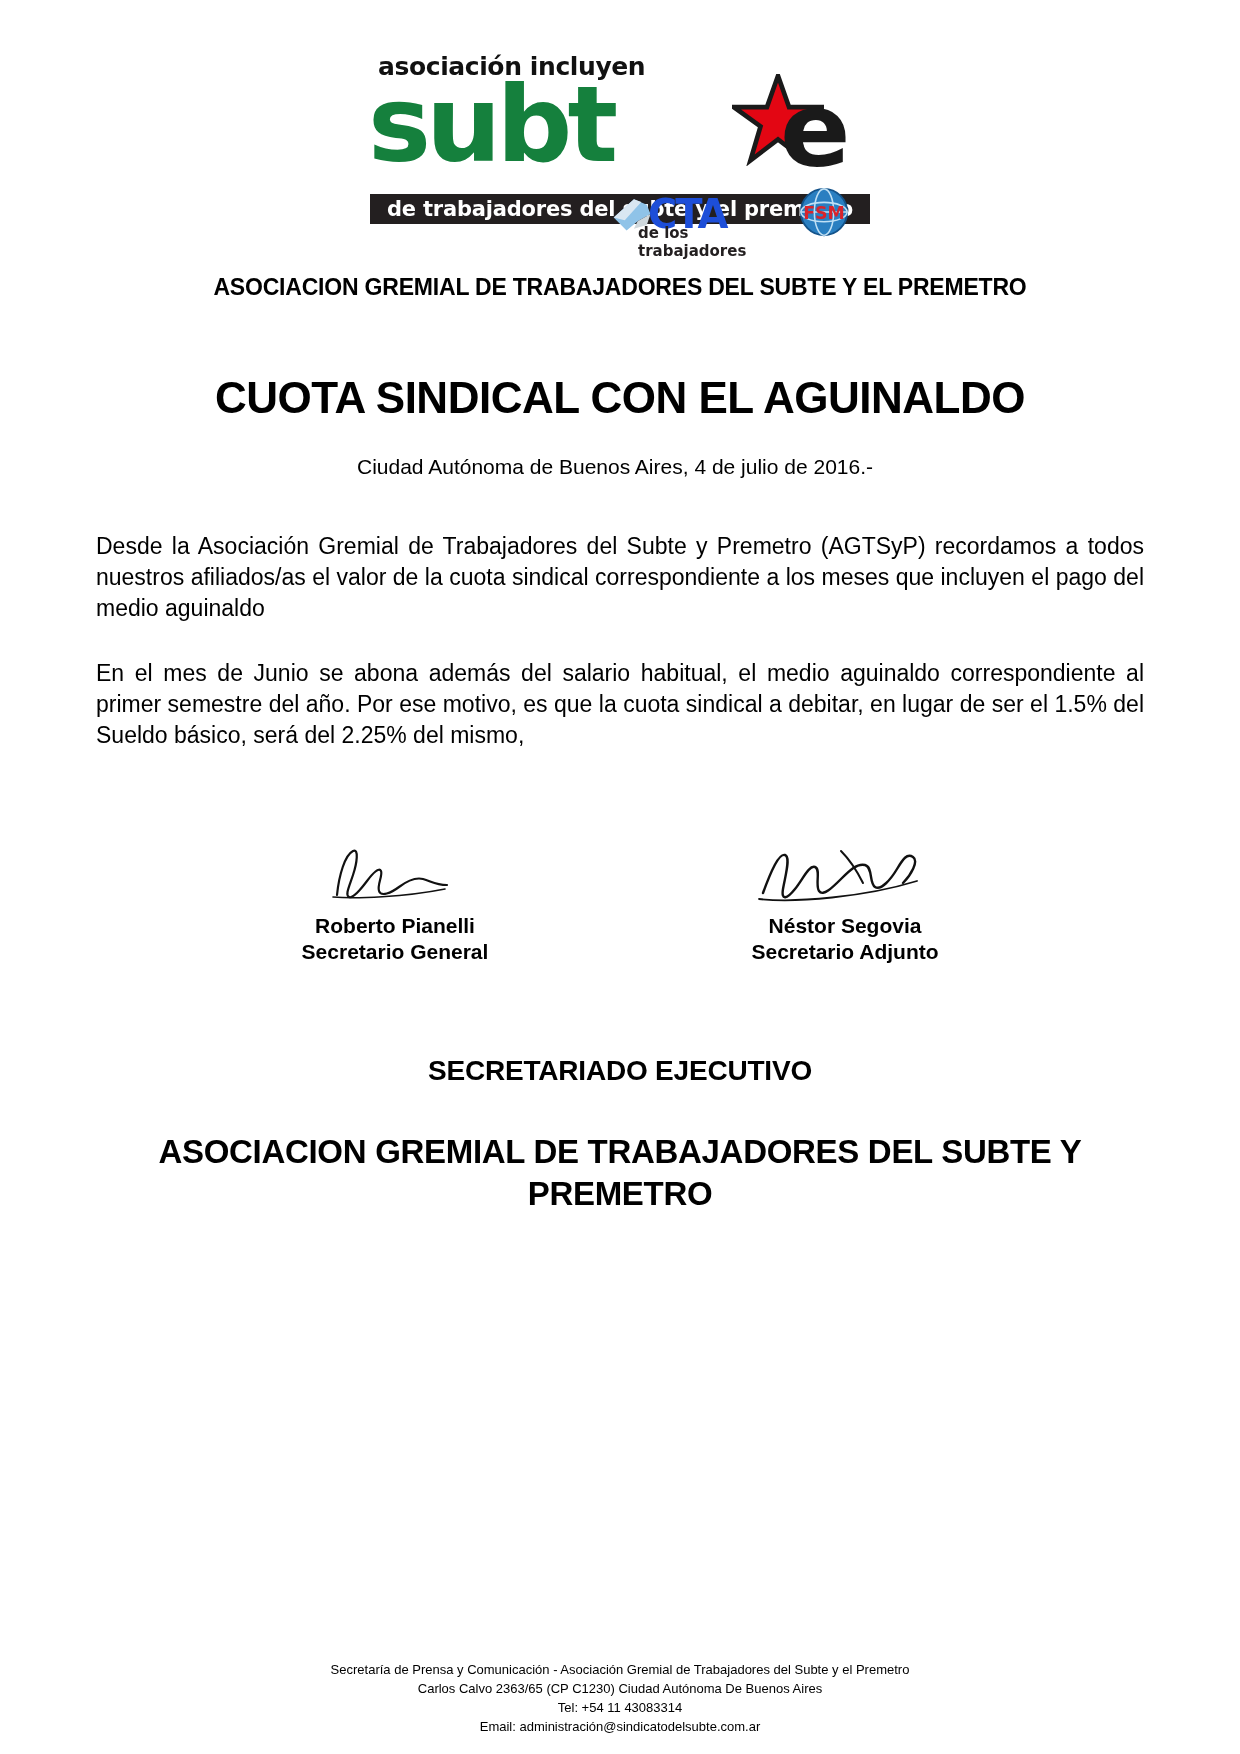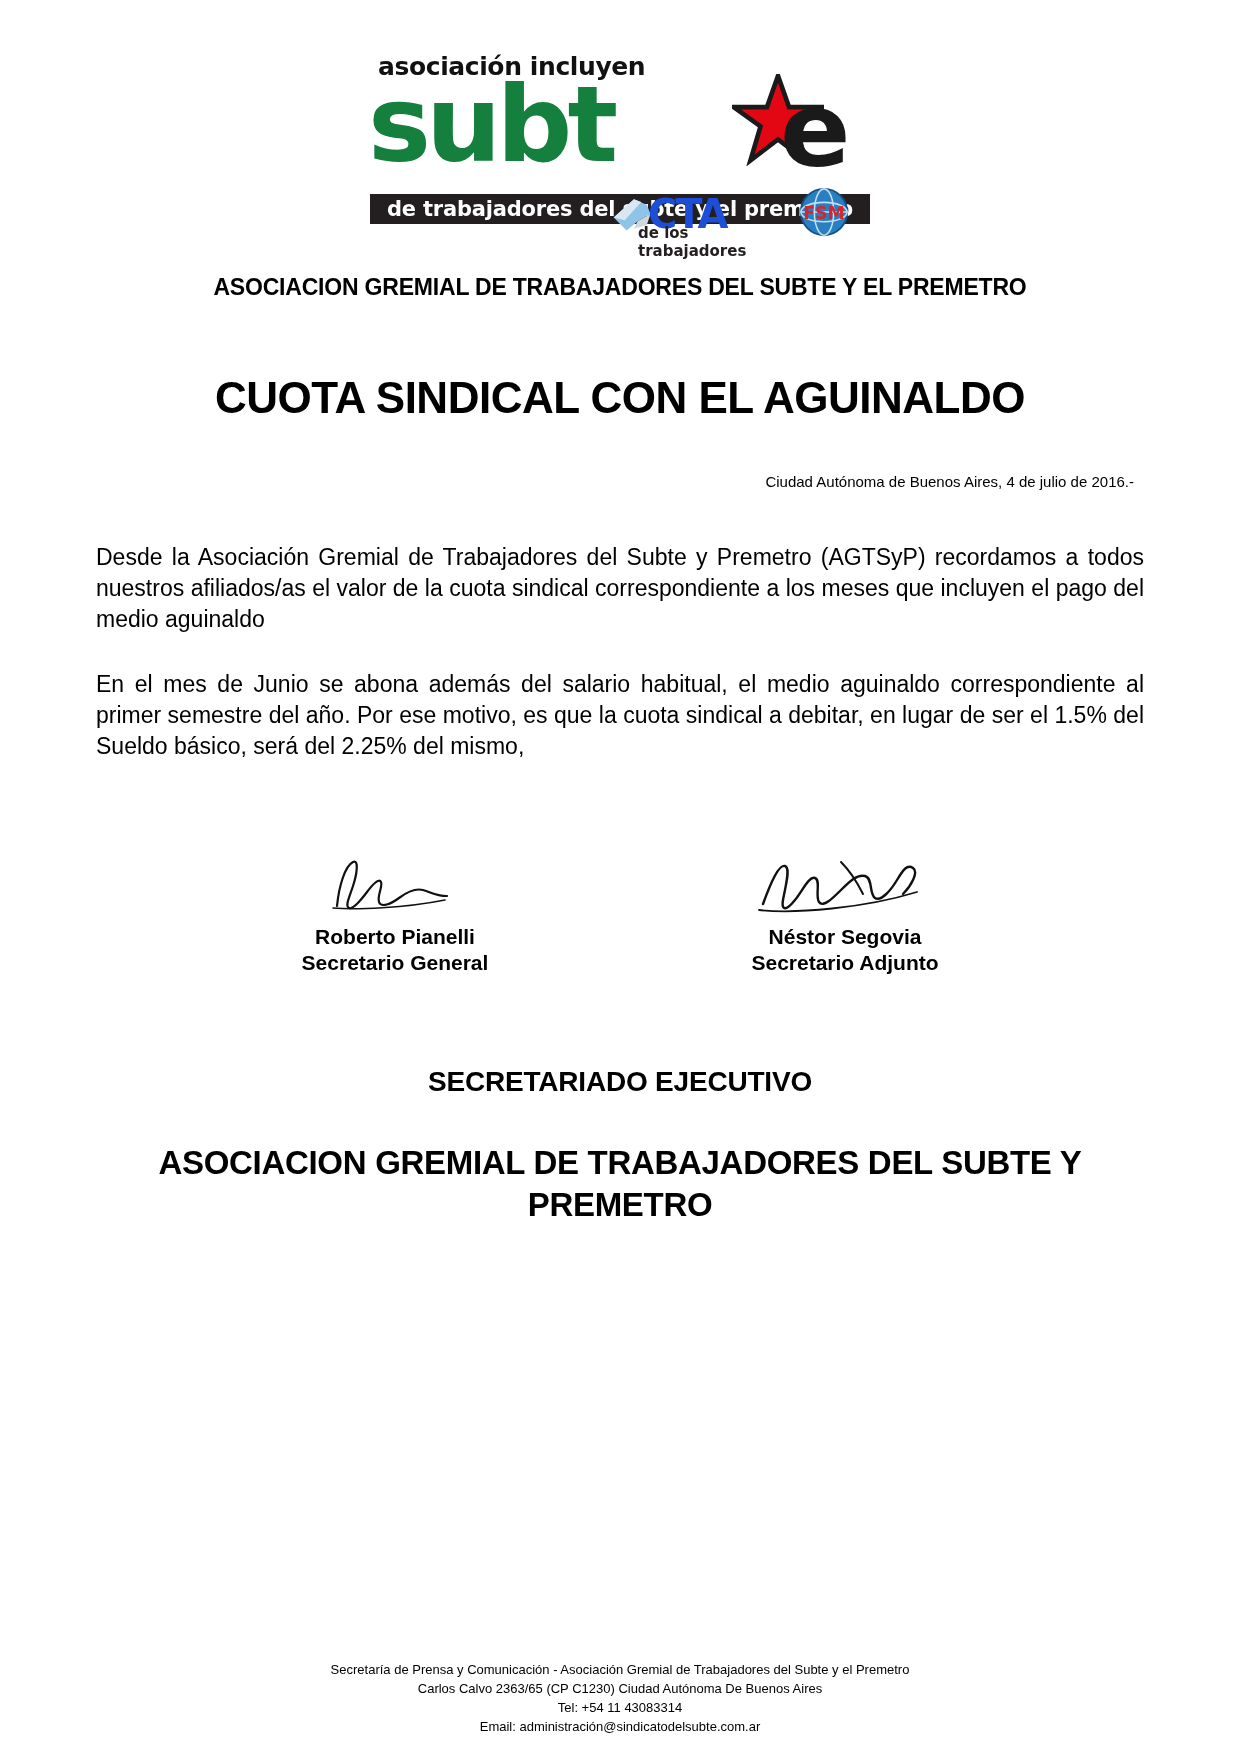--- a/index.html
+++ b/index.html
@@ -150,23 +150,23 @@
     letter-spacing: -0.2px;
   }
   .doc-title {
     text-align: center;
     font-size: 44px;
     font-weight: bold;
     margin-top: 72px;
     letter-spacing: -0.5px;
   }
   .date-line {
-    text-align: right;
-    font-size: 15px;
-    margin-top: 50px;
+    text-align: center;
+    font-size: 21px;
+    margin-top: 32px;
     padding-right: 10px;
   }
 
   
   .body-text {
     margin-top: 52px;
   }
   .para {
     font-size: 23px;
     line-height: 31px;

